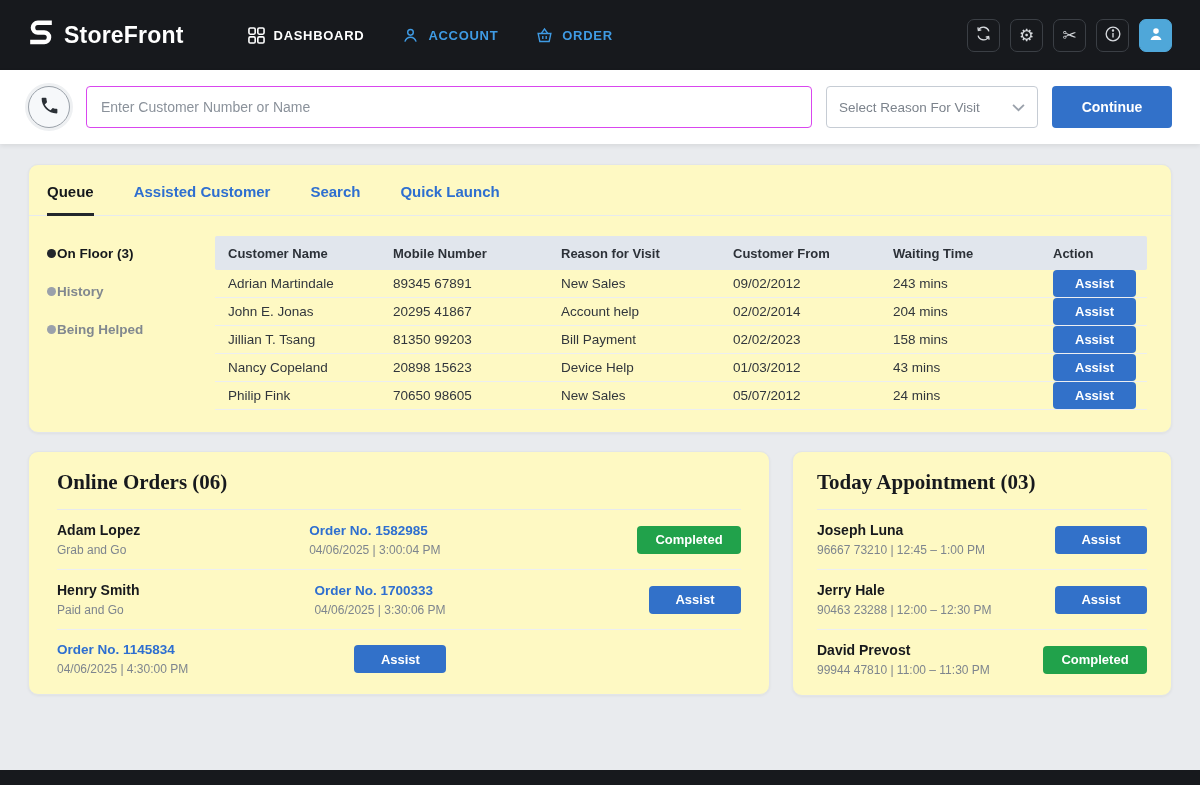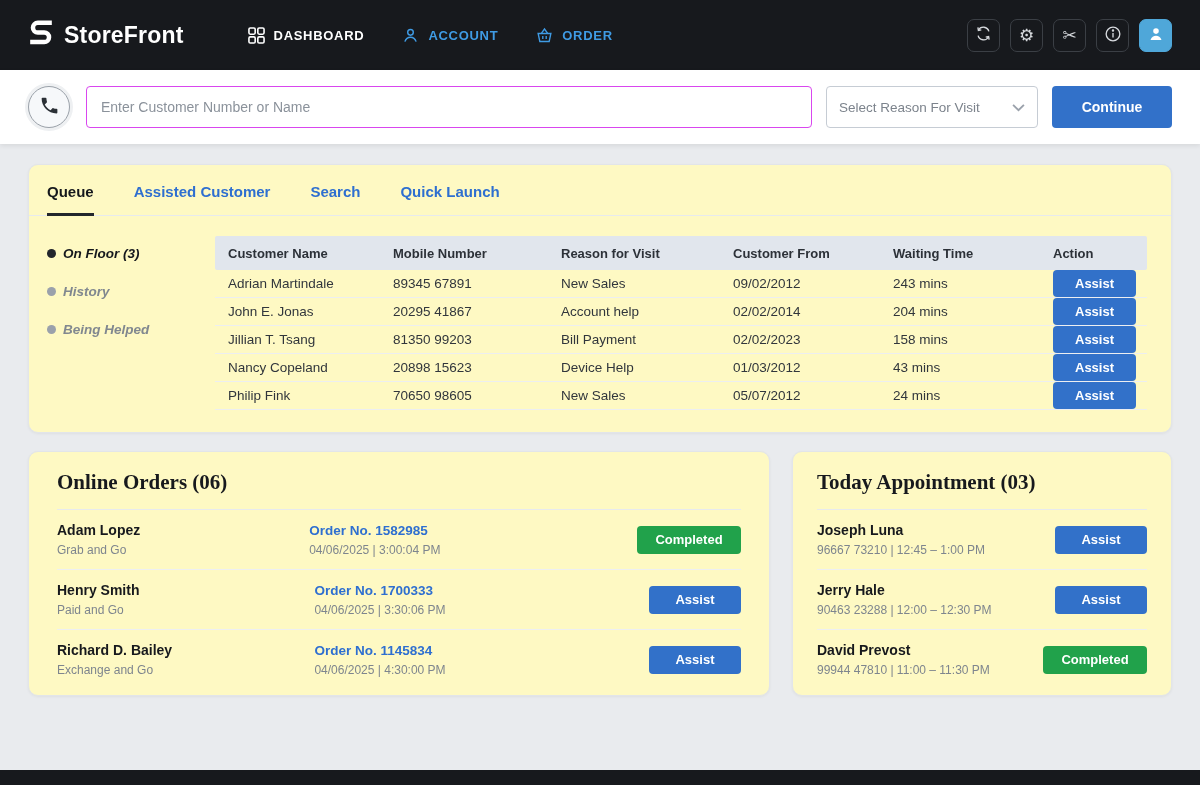--- a/index.html
+++ b/index.html
@@ -49,22 +49,22 @@
   .card { background:#fef9c3; border:1px solid #e2e5e9; border-radius:10px;
           box-shadow:0 1px 3px rgba(0,0,0,.05); }
 
   
   .queue-card { margin-bottom:18px; }
   .tabs { display:flex; gap:40px; padding:18px 18px 0 18px; border-bottom:1px solid #e7eaee; }
   .tab { font-size:15px; font-weight:700; color:#2e6fd0; padding-bottom:13px; cursor:pointer; }
   .tab.active { color:#15181c; border-bottom:3px solid #23272c; margin-bottom:-1px; }
   .queue-body { display:flex; padding:20px 24px 22px 18px; }
   .filters { width:168px; min-width:168px; padding-top:10px; display:flex; flex-direction:column; gap:23px; }
-  .filter-item { display:flex; align-items:center; gap:7px; font-size:13.5px; font-weight:700;
-                 color:#81888f; cursor:pointer;font-style:italic; }
+  .filter-item { display:flex; align-items:center; gap:1px; font-size:13.5px; font-weight:700;
+                 color:#81888f; cursor:pointer; }
   .filter-item.active { color:#15181c; }
   .dot { width:9px; height:9px; border-radius:50%; background:#9aa1ab; }
   .filter-item.active .dot { background:#22262c; }
 
   .q-table { flex:1; }
   .q-row { display:grid; grid-template-columns:165px 168px 172px 160px 160px 1fr;
            align-items:center; }
   .q-head { background:#e1e6ed; height:34px; border-radius:2px; }
   .q-head > div { font-size:13px; font-weight:700; color:#2c3138; padding-left:13px; }
   .q-body-row { height:28px; border-bottom:1px solid #eceef1; }
@@ -302,24 +302,20 @@
         </div>
         <div>
           <div class="order-no">Order No. 1700333</div>
           <div class="order-dt">04/06/2025 | 3:30:06 PM</div>
         </div>
         <button class="btn btn-assist">Assist</button>
       </div>
 
       <div class="o-row">
         <div>
-          <div class="person-name">Richard D. Bailey</div>
-          <div class="person-sub">Exchange and Go</div>
-        </div>
-        <div>
           <div class="order-no">Order No. 1145834</div>
           <div class="order-dt">04/06/2025 | 4:30:00 PM</div>
         </div>
         <button class="btn btn-assist">Assist</button>
       </div>
     </div>
 
     <div class="card appts-card">
       <div class="card-title">Today Appointment (03)</div>
 

